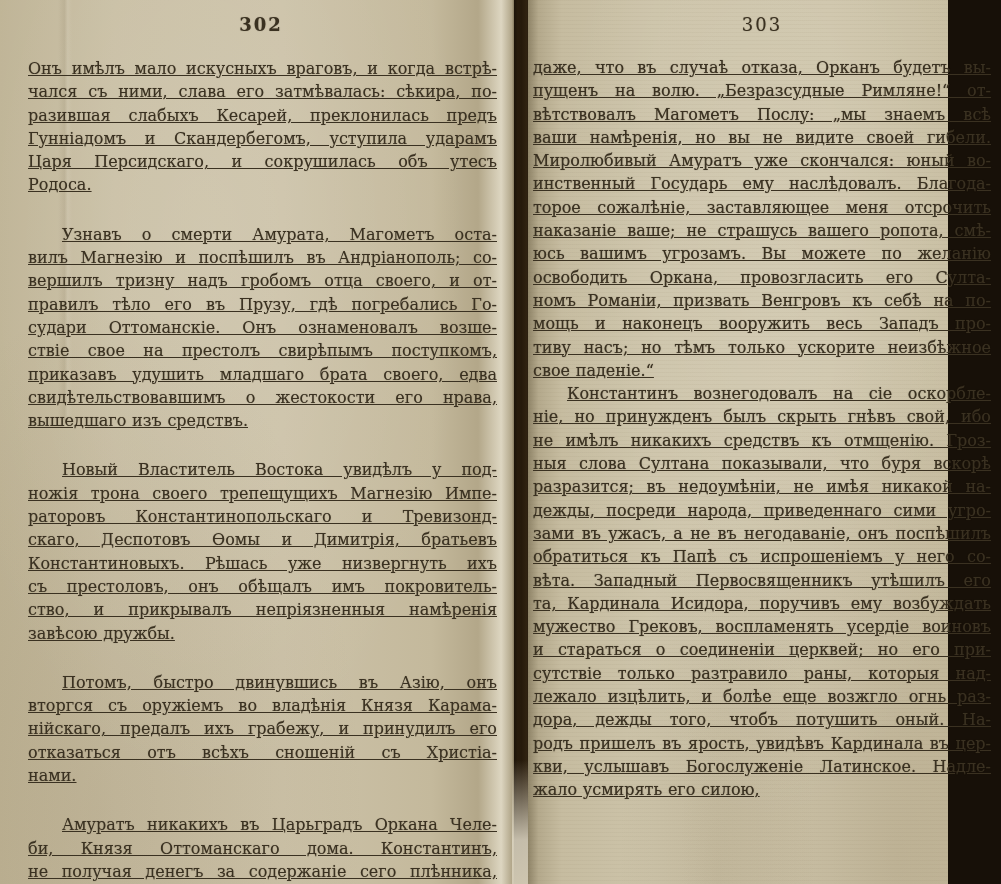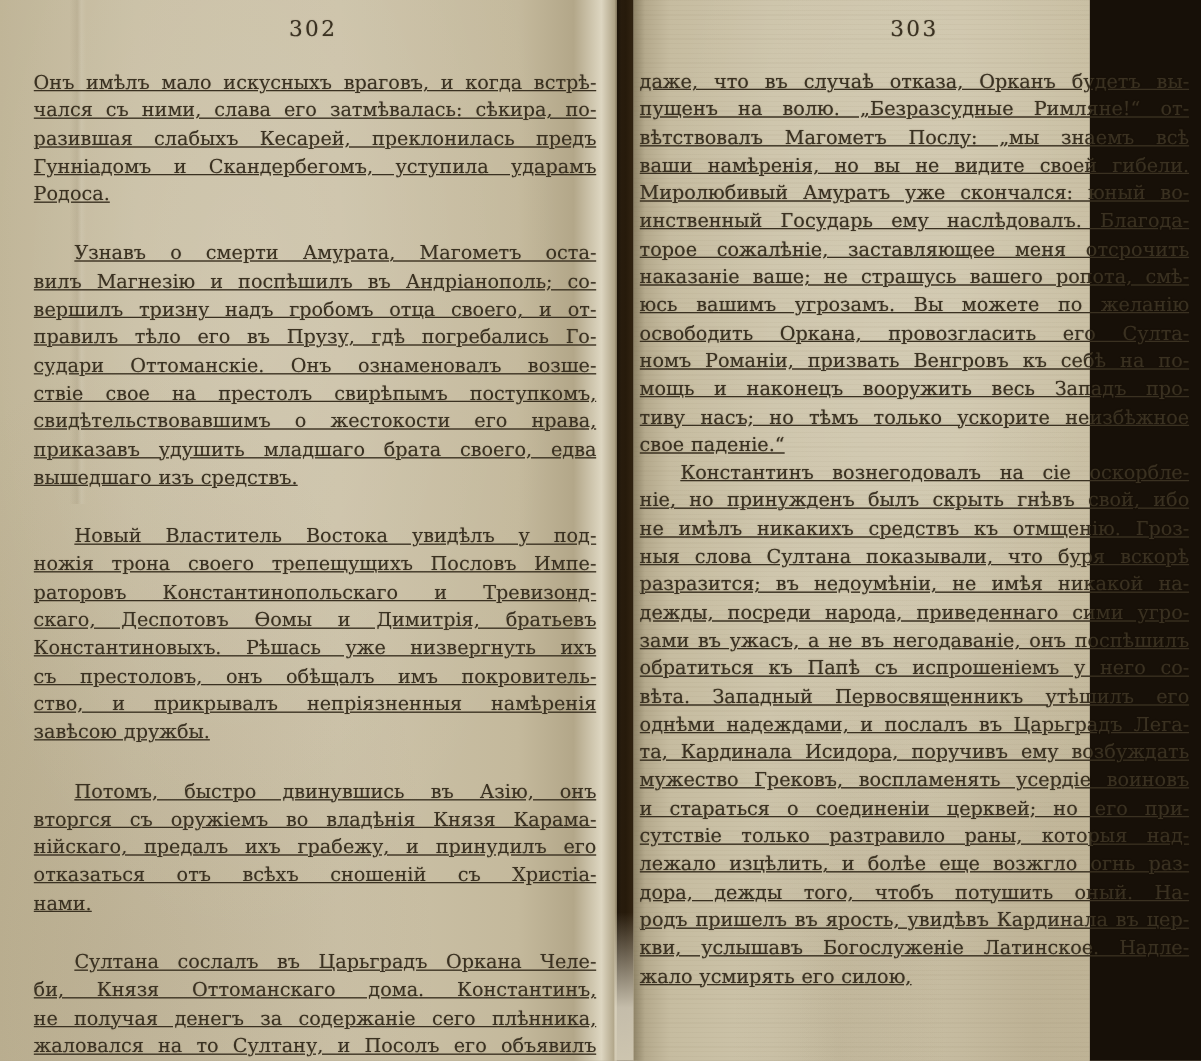--- a/index.html
+++ b/index.html
@@ -16,21 +16,21 @@
     left:0;width:514px;
     background:
       radial-gradient(ellipse at 40% 28%, rgba(255,255,255,.10), rgba(255,255,255,0) 62%),
       radial-gradient(ellipse at 20% 92%, rgba(120,100,66,.14), rgba(120,100,66,0) 45%),
       linear-gradient(to right,
         #bfb496 0%, #c9bfa4 22%, #ccc2a8 55%, #c4b99c 84%,
         #b3a789 93%, #ddd6c1 97.5%, #a89c7e 100%),
       var(--paper-left,#cbc1a6);
   }
   .page-right{
-    left:528px;width:380px;
+    left:528px;width:420px;
     background:
       repeating-linear-gradient(to bottom, rgba(118,102,72,.05) 0 1px, rgba(0,0,0,0) 1px 4px),
       radial-gradient(ellipse at 58% 32%, rgba(255,255,255,.09), rgba(255,255,255,0) 66%),
       radial-gradient(ellipse at 88% 97%, rgba(132,112,76,.20), rgba(132,112,76,0) 42%),
       radial-gradient(ellipse at 45% 99%, rgba(128,110,76,.14), rgba(128,110,76,0) 30%),
       linear-gradient(to right,
         #8f8468 0%, #b4a98c 2.5%, #c6bca0 8%, #cdc4aa 30%,
         #cfc6ac 72%, #c9bfa3 100%),
       var(--paper-right,#cdc4aa);
   }
@@ -54,21 +54,21 @@
       rgba(224,217,198,.85) 95%, rgba(214,206,184,.95) 100%);
   }
 
   
   .page-number{
     position:absolute;top:14px;left:0;width:100%;
     text-align:center;font-size:18px;letter-spacing:2px;
     color:var(--ink,#3a3121);
     text-shadow:0 0 1px rgba(58,49,33,.45);
   }
-  .page-left .page-number{width:466px;left:28px;}
+  .page-left .page-number{width:466px;left:28px;font-weight:bold;}
   .page-right .page-number{width:458px;left:5px;}
 
   .text-block{position:absolute;font-size:16px;line-height:23.3px;text-decoration:underline;}
   .page-left  .text-block{top:57px;left:28px;width:469px;}
   .page-right .text-block{top:56px;left:5px;width:458px;}
 
   .paragraph{margin:0;}
   .gapped .paragraph + .paragraph{margin-top:26px;}
   .paragraph.indent .line:first-child{text-indent:34px;}
 
@@ -88,52 +88,53 @@
 
   <section class="page page-left gapped">
     <div class="crease"></div>
     <div class="page-number">302</div>
     <div class="text-block">
         <div class="paragraph">
           <div class="line">Онъ имѣлъ мало искусныхъ враговъ, и когда встрѣ-</div>
           <div class="line">чался съ ними, слава его затмѣвалась: сѣкира, по-</div>
           <div class="line">разившая слабыхъ Кесарей, преклонилась предъ</div>
           <div class="line">Гунніадомъ и Скандербегомъ, уступила ударамъ</div>
+          <div class="line">Царя Персидскаго, и сокрушилась объ утесъ</div>
           <div class="line para-last">Родоса.</div>
         </div>
         <div class="paragraph indent">
           <div class="line">Узнавъ о смерти Амурата, Магометъ оста-</div>
           <div class="line">вилъ Магнезію и поспѣшилъ въ Андріанополь; со-</div>
           <div class="line">вершилъ тризну надъ гробомъ отца своего, и от-</div>
           <div class="line">правилъ тѣло его въ Прузу, гдѣ погребались Го-</div>
           <div class="line">судари Оттоманскіе. Онъ ознаменовалъ возше-</div>
           <div class="line">ствіе свое на престолъ свирѣпымъ поступкомъ,</div>
+          <div class="line">приказавъ удушить младшаго брата своего, едва</div>
           <div class="line">свидѣтельствовавшимъ о жестокости его нрава,</div>
-          <div class="line">приказавъ удушить младшаго брата своего, едва</div>
           <div class="line para-last">вышедшаго изъ средствъ.</div>
         </div>
         <div class="paragraph indent">
           <div class="line">Новый Властитель Востока увидѣлъ у под-</div>
-          <div class="line">ножія трона своего трепещущихъ Пословъ Импе-</div>
+          <div class="line">ножія трона своего трепещущихъ Магнезію Импе-</div>
           <div class="line">раторовъ Константинопольскаго и Тревизонд-</div>
           <div class="line">скаго, Деспотовъ Ѳомы и Димитрія, братьевъ</div>
           <div class="line">Константиновыхъ. Рѣшась уже низвергнуть ихъ</div>
           <div class="line">съ престоловъ, онъ обѣщалъ имъ покровитель-</div>
           <div class="line">ство, и прикрывалъ непріязненныя намѣренія</div>
           <div class="line para-last">завѣсою дружбы.</div>
         </div>
         <div class="paragraph indent">
           <div class="line">Потомъ, быстро двинувшись въ Азію, онъ</div>
           <div class="line">вторгся съ оружіемъ во владѣнія Князя Карама-</div>
           <div class="line">нійскаго, предалъ ихъ грабежу, и принудилъ его</div>
           <div class="line">отказаться отъ всѣхъ сношеній съ Христіа-</div>
           <div class="line para-last">нами.</div>
         </div>
         <div class="paragraph indent">
-          <div class="line">Султана сослалъ въ Царьградъ Оркана Челе-</div>
+          <div class="line">Амуратъ никакихъ въ Царьградъ Оркана Челе-</div>
           <div class="line">би, Князя Оттоманскаго дома. Константинъ,</div>
           <div class="line">не получая денегъ за содержаніе сего плѣнника,</div>
           <div class="line">жаловался на то Султану, и Посолъ его объявилъ</div>
         </div>
       </div>
   </section>
 
   <div class="spine"></div>
 
   <section class="page page-right">
@@ -158,21 +159,20 @@
         <div class="paragraph indent">
           <div class="line">Константинъ вознегодовалъ на сіе оскорбле-</div>
           <div class="line">ніе, но принужденъ былъ скрыть гнѣвъ свой, ибо</div>
           <div class="line">не имѣлъ никакихъ средствъ къ отмщенію. Гроз-</div>
           <div class="line">ныя слова Султана показывали, что буря вскорѣ</div>
           <div class="line">разразится; въ недоумѣніи, не имѣя никакой на-</div>
           <div class="line">дежды, посреди народа, приведеннаго сими угро-</div>
           <div class="line">зами въ ужасъ, а не въ негодаваніе, онъ поспѣшилъ</div>
           <div class="line">обратиться къ Папѣ съ испрошеніемъ у него со-</div>
           <div class="line">вѣта. Западный Первосвященникъ утѣшилъ его</div>
-          <div class="line">однѣми надеждами, и послалъ въ Царьградъ Лега-</div>
           <div class="line">та, Кардинала Исидора, поручивъ ему возбуждать</div>
           <div class="line">мужество Грековъ, воспламенять усердіе воиновъ</div>
           <div class="line">и стараться о соединеніи церквей; но его при-</div>
           <div class="line">сутствіе только разтравило раны, которыя над-</div>
           <div class="line">лежало изцѣлить, и болѣе еще возжгло огнь раз-</div>
           <div class="line">дора, дежды того, чтобъ потушить оный. На-</div>
           <div class="line">родъ пришелъ въ ярость, увидѣвъ Кардинала въ цер-</div>
           <div class="line">кви, услышавъ Богослуженіе Латинское. Надле-</div>
           <div class="line para-last">жало усмирять его силою,</div>
         </div>

